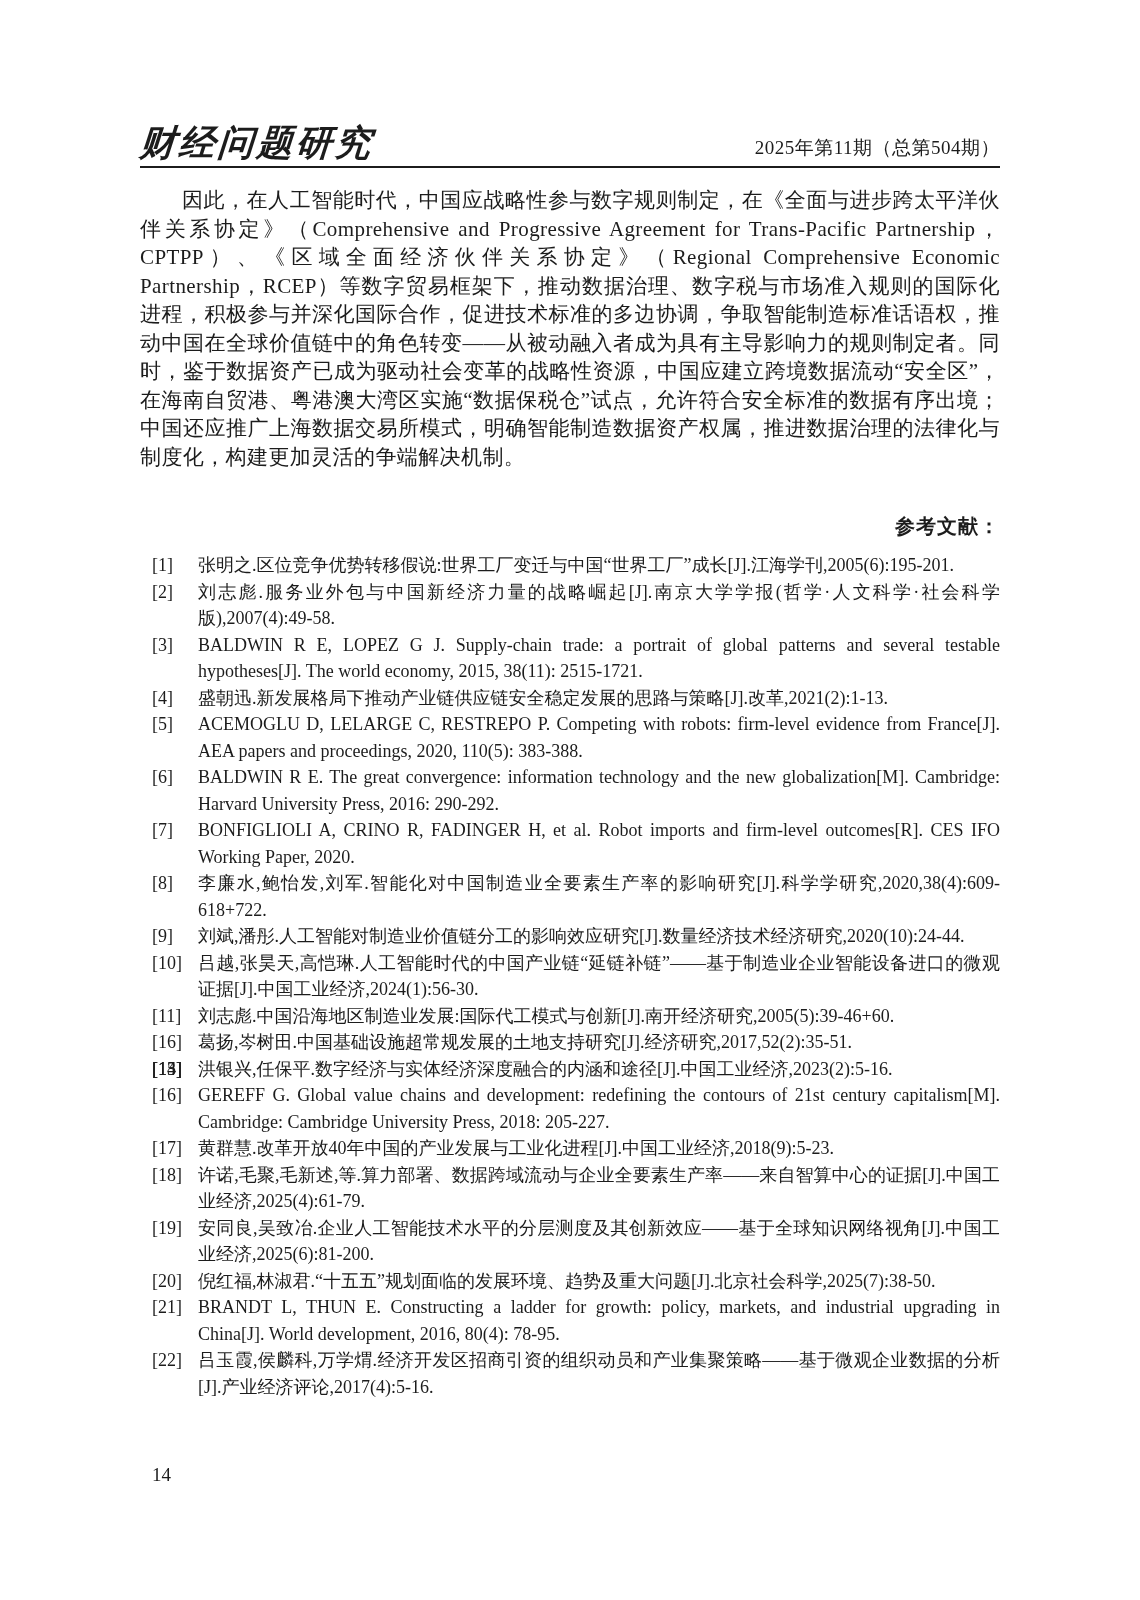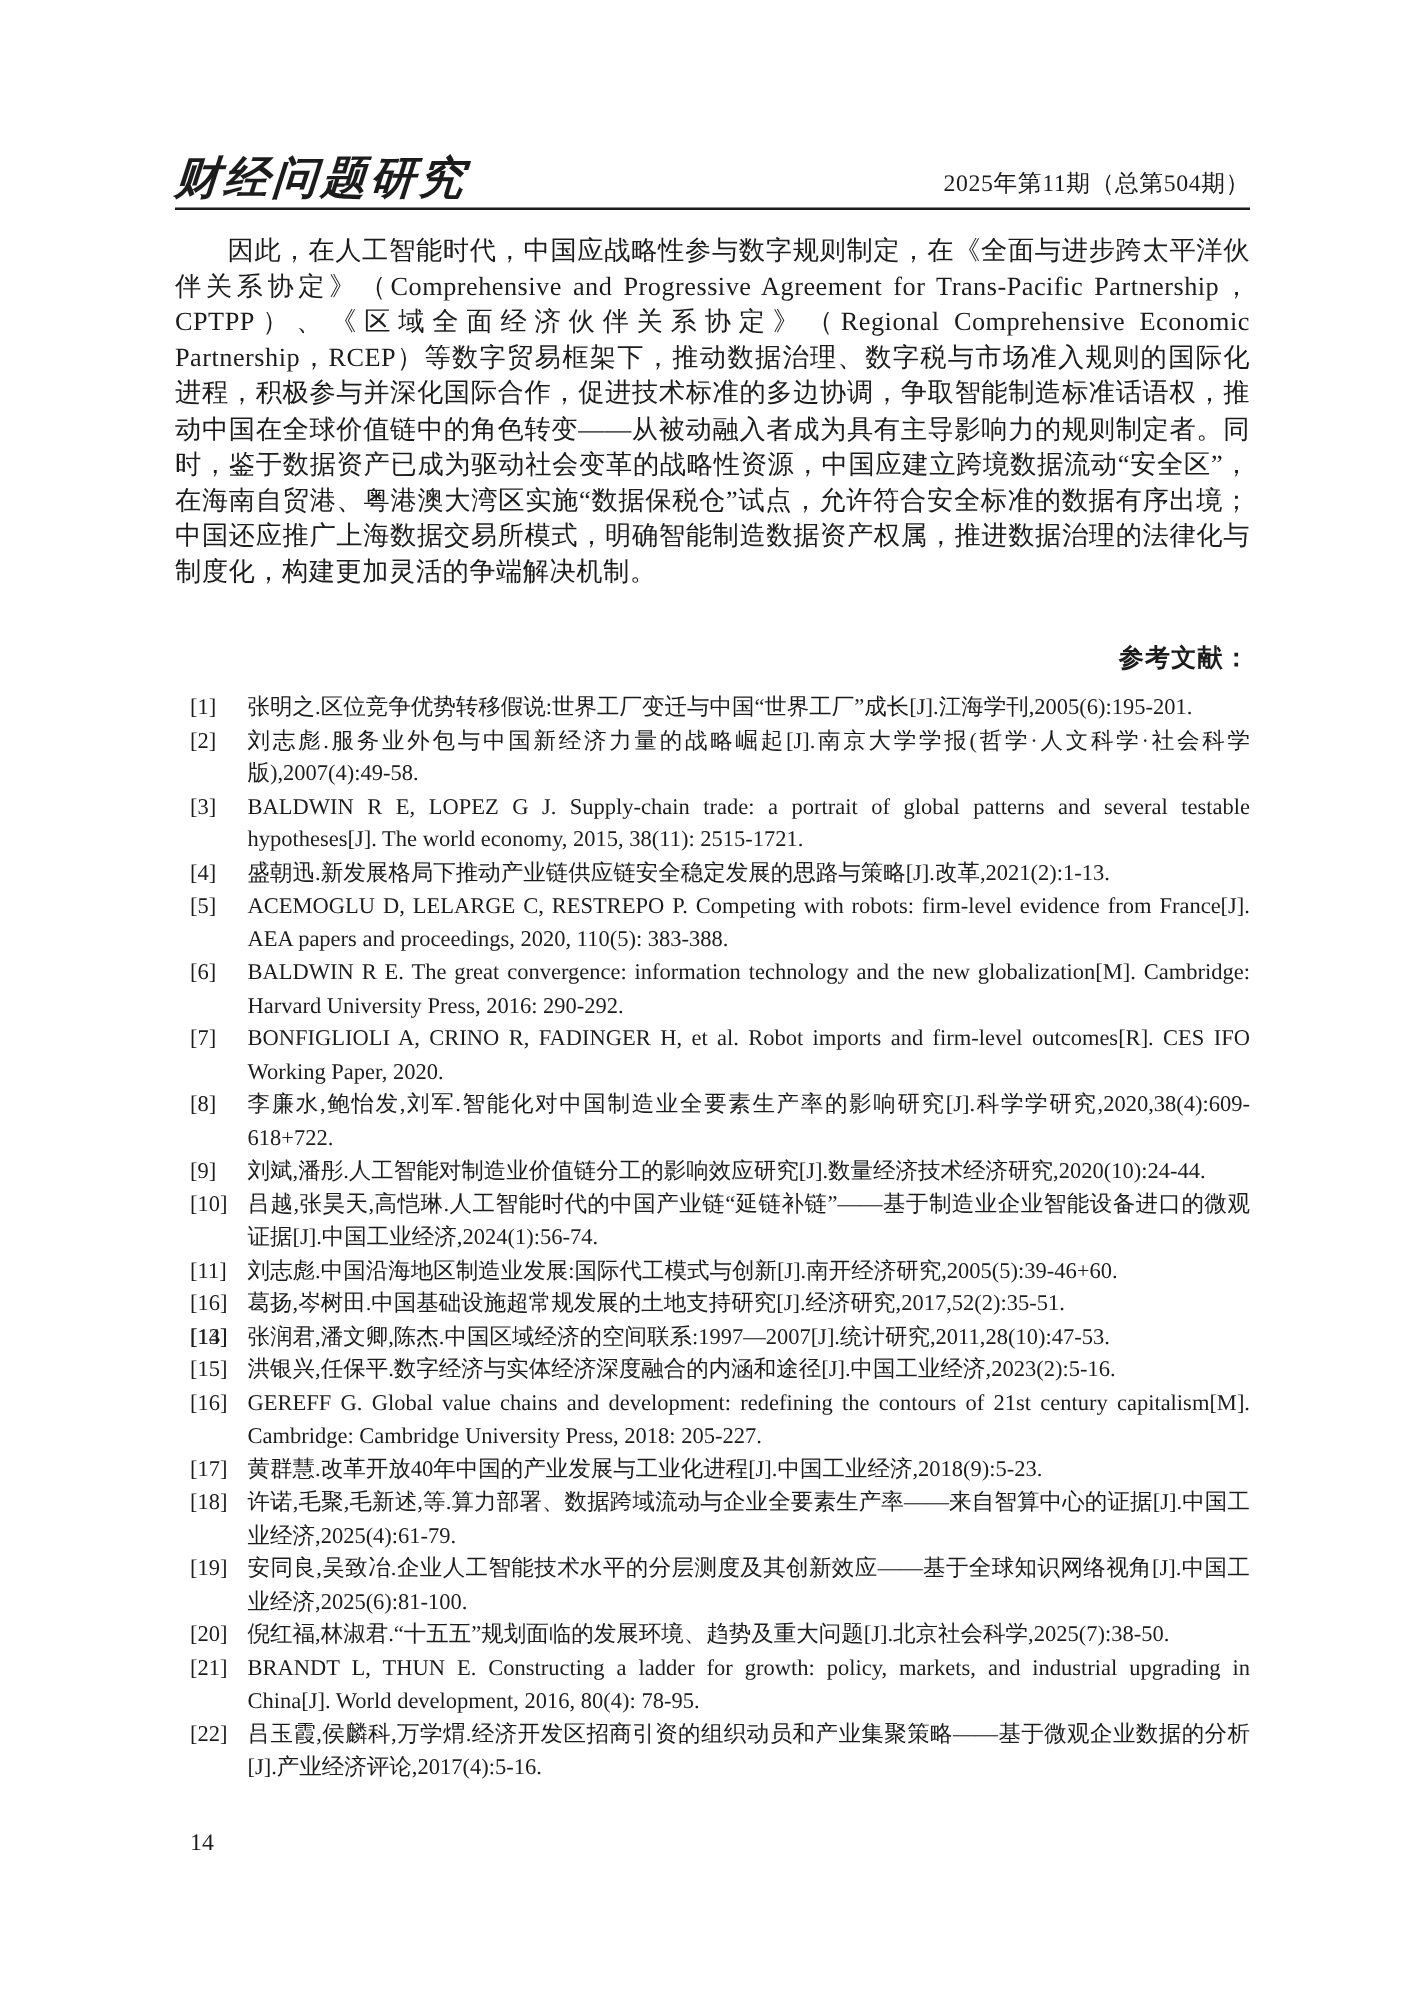--- a/index.html
+++ b/index.html
@@ -100,30 +100,30 @@
   <ol class="refs-list">
       <li><span class="ref-marker">[1]</span><span class="ref-text">张明之.区位竞争优势转移假说:世界工厂变迁与中国“世界工厂”成长[J].江海学刊,2005(6):195-201.</span></li>
       <li><span class="ref-marker">[2]</span><span class="ref-text">刘志彪.服务业外包与中国新经济力量的战略崛起[J].南京大学学报(哲学·人文科学·社会科学版),2007(4):49-58.</span></li>
       <li><span class="ref-marker">[3]</span><span class="ref-text">BALDWIN R E, LOPEZ G J. Supply-chain trade: a portrait of global patterns and several testable hypotheses[J]. The world economy, 2015, 38(11): 2515-1721.</span></li>
       <li><span class="ref-marker">[4]</span><span class="ref-text">盛朝迅.新发展格局下推动产业链供应链安全稳定发展的思路与策略[J].改革,2021(2):1-13.</span></li>
       <li><span class="ref-marker">[5]</span><span class="ref-text">ACEMOGLU D, LELARGE C, RESTREPO P. Competing with robots: firm-level evidence from France[J]. AEA papers and proceedings, 2020, 110(5): 383-388.</span></li>
       <li><span class="ref-marker">[6]</span><span class="ref-text">BALDWIN R E. The great convergence: information technology and the new globalization[M]. Cambridge: Harvard University Press, 2016: 290-292.</span></li>
       <li><span class="ref-marker">[7]</span><span class="ref-text">BONFIGLIOLI A, CRINO R, FADINGER H, et al. Robot imports and firm-level outcomes[R]. CES IFO Working Paper, 2020.</span></li>
       <li><span class="ref-marker">[8]</span><span class="ref-text">李廉水,鲍怡发,刘军.智能化对中国制造业全要素生产率的影响研究[J].科学学研究,2020,38(4):609-618+722.</span></li>
       <li><span class="ref-marker">[9]</span><span class="ref-text">刘斌,潘彤.人工智能对制造业价值链分工的影响效应研究[J].数量经济技术经济研究,2020(10):24-44.</span></li>
-      <li><span class="ref-marker">[10]</span><span class="ref-text">吕越,张昊天,高恺琳.人工智能时代的中国产业链“延链补链”——基于制造业企业智能设备进口的微观证据[J].中国工业经济,2024(1):56-74.</span></li>
+      <li><span class="ref-marker">[10]</span><span class="ref-text">吕越,张昊天,高恺琳.人工智能时代的中国产业链“延链补链”——基于制造业企业智能设备进口的微观证据[J].中国工业经济,2024(1):56-30.</span></li>
       <li><span class="ref-marker">[11]</span><span class="ref-text">刘志彪.中国沿海地区制造业发展:国际代工模式与创新[J].南开经济研究,2005(5):39-46+60.</span></li>
       <li><span class="ref-marker">[16]</span><span class="ref-text">葛扬,岑树田.中国基础设施超常规发展的土地支持研究[J].经济研究,2017,52(2):35-51.</span></li>
       <li><span class="ref-marker">[13]</span></li>
-      <li><span class="ref-marker">[14]</span><span class="ref-text">张润君,潘文卿,陈杰.中国区域经济的空间联系:1997—2007[J].统计研究,2011,28(10):47-53.</span></li>
+      <li><span class="ref-marker">[14]</span></li>
       <li><span class="ref-marker">[15]</span><span class="ref-text">洪银兴,任保平.数字经济与实体经济深度融合的内涵和途径[J].中国工业经济,2023(2):5-16.</span></li>
       <li><span class="ref-marker">[16]</span><span class="ref-text">GEREFF G. Global value chains and development: redefining the contours of 21st century capitalism[M]. Cambridge: Cambridge University Press, 2018: 205-227.</span></li>
       <li><span class="ref-marker">[17]</span><span class="ref-text">黄群慧.改革开放40年中国的产业发展与工业化进程[J].中国工业经济,2018(9):5-23.</span></li>
       <li><span class="ref-marker">[18]</span><span class="ref-text">许诺,毛聚,毛新述,等.算力部署、数据跨域流动与企业全要素生产率——来自智算中心的证据[J].中国工业经济,2025(4):61-79.</span></li>
-      <li><span class="ref-marker">[19]</span><span class="ref-text">安同良,吴致冶.企业人工智能技术水平的分层测度及其创新效应——基于全球知识网络视角[J].中国工业经济,2025(6):81-100.</span></li>
+      <li><span class="ref-marker">[19]</span><span class="ref-text">安同良,吴致冶.企业人工智能技术水平的分层测度及其创新效应——基于全球知识网络视角[J].中国工业经济,2025(6):81-200.</span></li>
       <li><span class="ref-marker">[20]</span><span class="ref-text">倪红福,林淑君.“十五五”规划面临的发展环境、趋势及重大问题[J].北京社会科学,2025(7):38-50.</span></li>
       <li><span class="ref-marker">[21]</span><span class="ref-text">BRANDT L, THUN E. Constructing a ladder for growth: policy, markets, and industrial upgrading in China[J]. World development, 2016, 80(4): 78-95.</span></li>
       <li><span class="ref-marker">[22]</span><span class="ref-text">吕玉霞,侯麟科,万学煟.经济开发区招商引资的组织动员和产业集聚策略——基于微观企业数据的分析[J].产业经济评论,2017(4):5-16.</span></li>
     </ol>
 
   <div class="page-number">14</div>
 
 </div>
 
 </body></html>

